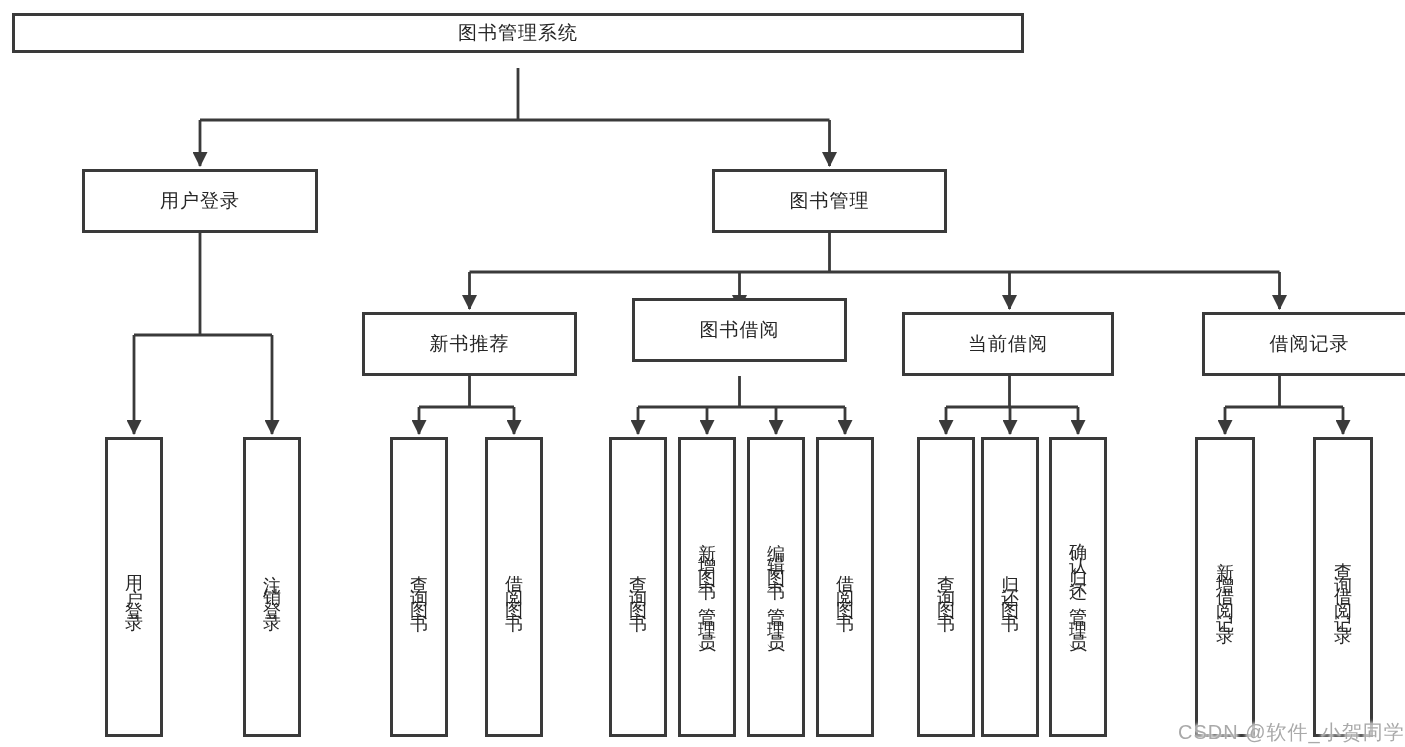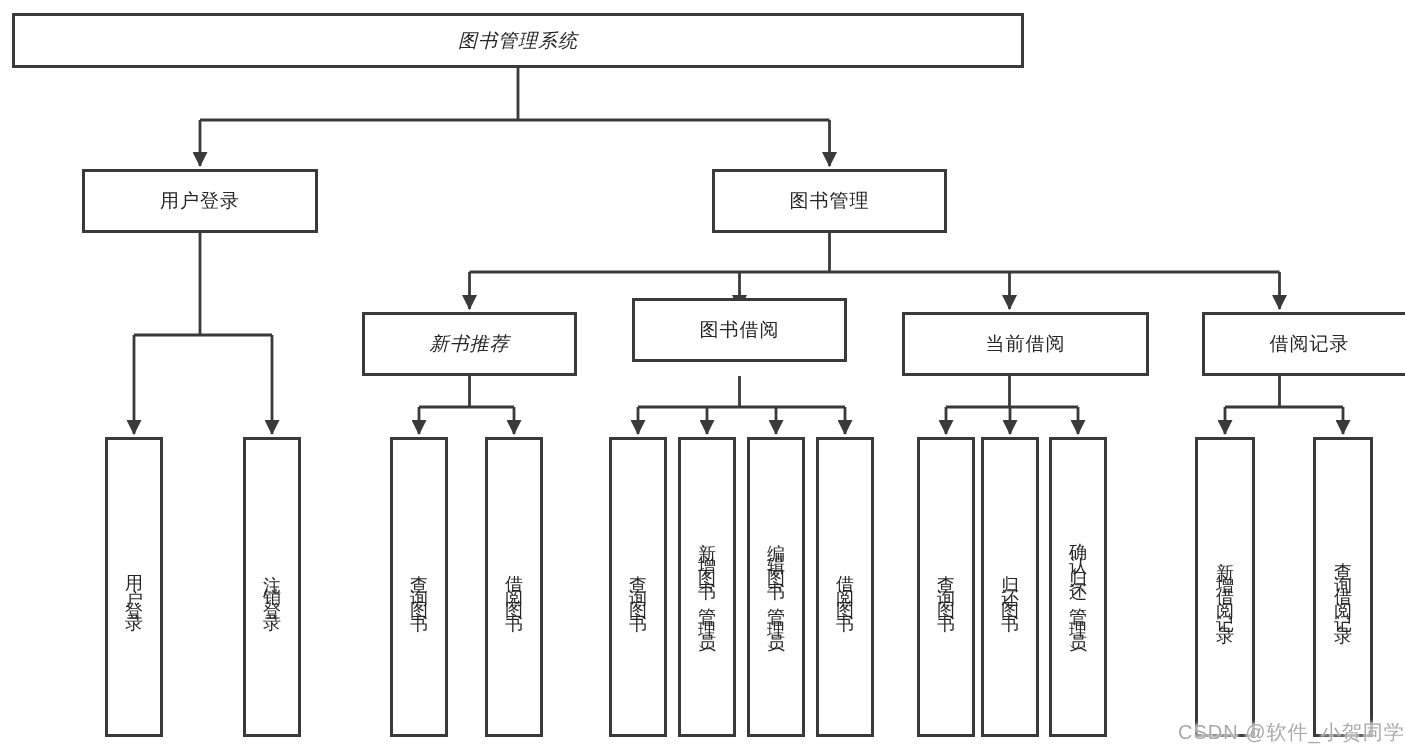--- a/index.html
+++ b/index.html
@@ -82,38 +82,38 @@
       <path d="M946,407 V434" marker-end="url(#arw)"></path>
       <path d="M1010,407 V434" marker-end="url(#arw)"></path>
       <path d="M1078,407 V434" marker-end="url(#arw)"></path>
 
       <path d="M1279.5,376 V407 M1225,407 H1343"></path>
       <path d="M1225,407 V434" marker-end="url(#arw)"></path>
       <path d="M1343,407 V434" marker-end="url(#arw)"></path>
     </g>
   </svg>
 
-  <div class="box h" style="left:12px;top:13px;width:1012px;height:55px;font-style:italic;">
+  <div class="box h" style="left:12px;top:13px;width:1012px;height:40px;">
     <span>图书管理系统</span>
   </div>
 
   <div class="box h" style="left:82px;top:169px;width:236px;height:64px;">
     <span>用户登录</span>
   </div>
   <div class="box h" style="left:712px;top:169px;width:235px;height:64px;justify-content:center;">
     <span>图书管理</span>
   </div>
 
-  <div class="box h" style="left:362px;top:312px;width:215px;height:64px;font-style:italic;">
+  <div class="box h" style="left:362px;top:312px;width:215px;height:64px;">
     <span>新书推荐</span>
   </div>
   <div class="box h" style="left:632px;top:298px;width:215px;height:64px;">
     <span>图书借阅</span>
   </div>
-  <div class="box h" style="left:902px;top:312px;width:247px;height:64px;">
+  <div class="box h" style="left:902px;top:312px;width:212px;height:64px;">
     <span>当前借阅</span>
   </div>
   <div class="box h" style="left:1172px;top:312px;width:215px;height:64px;margin-left:30px;">
     <span>借阅记录</span>
   </div>
 
   <div class="box v" style="left:105px;top:437px;width:58px;height:300px;">
     <span>用户登录</span>
   </div>
   <div class="box v" style="left:243px;top:437px;width:58px;height:300px;">

